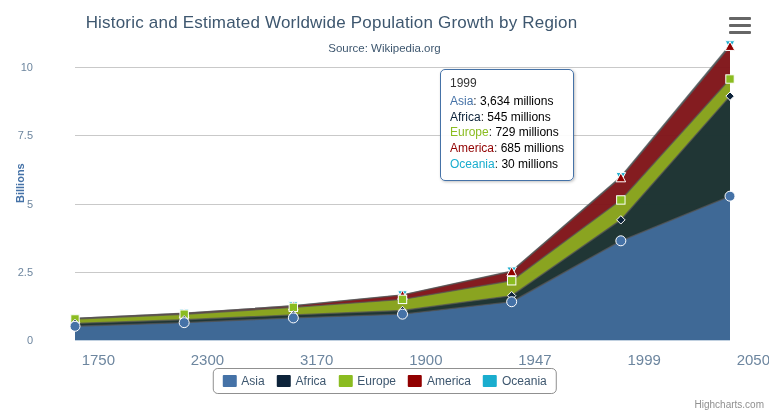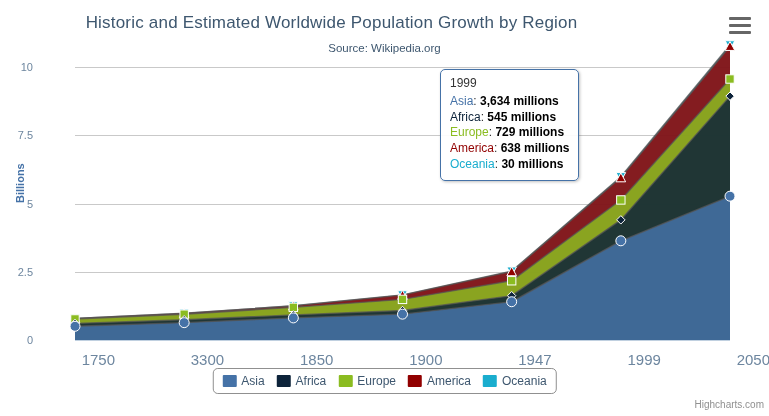--- a/index.html
+++ b/index.html
@@ -63,21 +63,21 @@
     position:absolute;left:440px;top:69px;
     background:rgba(255,255,255,.92);
     border:1px solid #4572A7;border-radius:5px;
     padding:6px 9px 7px 9px;
     box-shadow:1px 1px 3px rgba(0,0,0,.25);
     font-size:12px;color:#333;line-height:1.32;white-space:nowrap;
   }
   #tooltip-header{color:#333;font-size:12px;margin-bottom:2px;}
   .tt-row{font-size:12px;}
   .tt-name{font-weight:normal;}
-  .tt-val{font-weight:bold;color:#000;margin-top:32px;}
+  .tt-val{font-weight:normal;color:#000;margin-top:32px;}
 
   
   #credits{
     position:absolute;right:5px;bottom:6px;
     font-size:10px;color:#909090;cursor:pointer;
   }
 </style>
 </head>
 <body>
 
@@ -153,22 +153,22 @@
   <div id="x-axis-line"></div>
   <div id="y-ticks">
       <div class="ylabel" style="top: 340px;">0</div>
       <div class="ylabel" style="top: 271.75px;">2.5</div>
       <div class="ylabel" style="top: 203.5px;">5</div>
       <div class="ylabel" style="top: 135.25px;">7.5</div>
       <div class="ylabel" style="top: 67px;">10</div>
     </div>
   <div id="x-ticks">
       <div class="xlabel" style="left: 75px;">1750</div>
-      <div class="xlabel" style="left: 184.167px;">3300</div>
-      <div class="xlabel" style="left: 293.333px;">1850</div>
+      <div class="xlabel" style="left: 184.167px;">2300</div>
+      <div class="xlabel" style="left: 293.333px;">3170</div>
       <div class="xlabel" style="left: 402.5px;">1900</div>
       <div class="xlabel" style="left: 511.667px;">1947</div>
       <div class="xlabel" style="left: 620.833px;">1999</div>
       <div class="xlabel" style="left: 730px;">2050</div>
     </div>
 
   <div id="legend">
       <div class="legend-item">
         <span class="legend-swatch" style="background: rgb(69, 114, 167);"></span>
         <span class="legend-text">Asia</span>
@@ -190,19 +190,19 @@
         <span class="legend-text">Oceania</span>
       </div>
     </div>
 
   <div id="tooltip">
     <div id="tooltip-header">1999</div>
     <div id="tooltip-rows">
         <div class="tt-row"><span class="tt-name" style="color: rgb(69, 114, 167);">Asia</span><span>: </span><span class="tt-val">3,634 millions</span></div>
         <div class="tt-row"><span class="tt-name" style="color: rgb(13, 35, 58);">Africa</span><span>: </span><span class="tt-val">545 millions</span></div>
         <div class="tt-row"><span class="tt-name" style="color: rgb(139, 188, 33);">Europe</span><span>: </span><span class="tt-val">729 millions</span></div>
-        <div class="tt-row"><span class="tt-name" style="color: rgb(145, 0, 0);">America</span><span>: </span><span class="tt-val">638 millions</span></div>
+        <div class="tt-row"><span class="tt-name" style="color: rgb(145, 0, 0);">America</span><span>: </span><span class="tt-val">685 millions</span></div>
         <div class="tt-row"><span class="tt-name" style="color: rgb(26, 173, 206);">Oceania</span><span>: </span><span class="tt-val">30 millions</span></div>
       </div>
   </div>
 
   <div id="credits">Highcharts.com</div>
 </div>
 
 </body></html>

